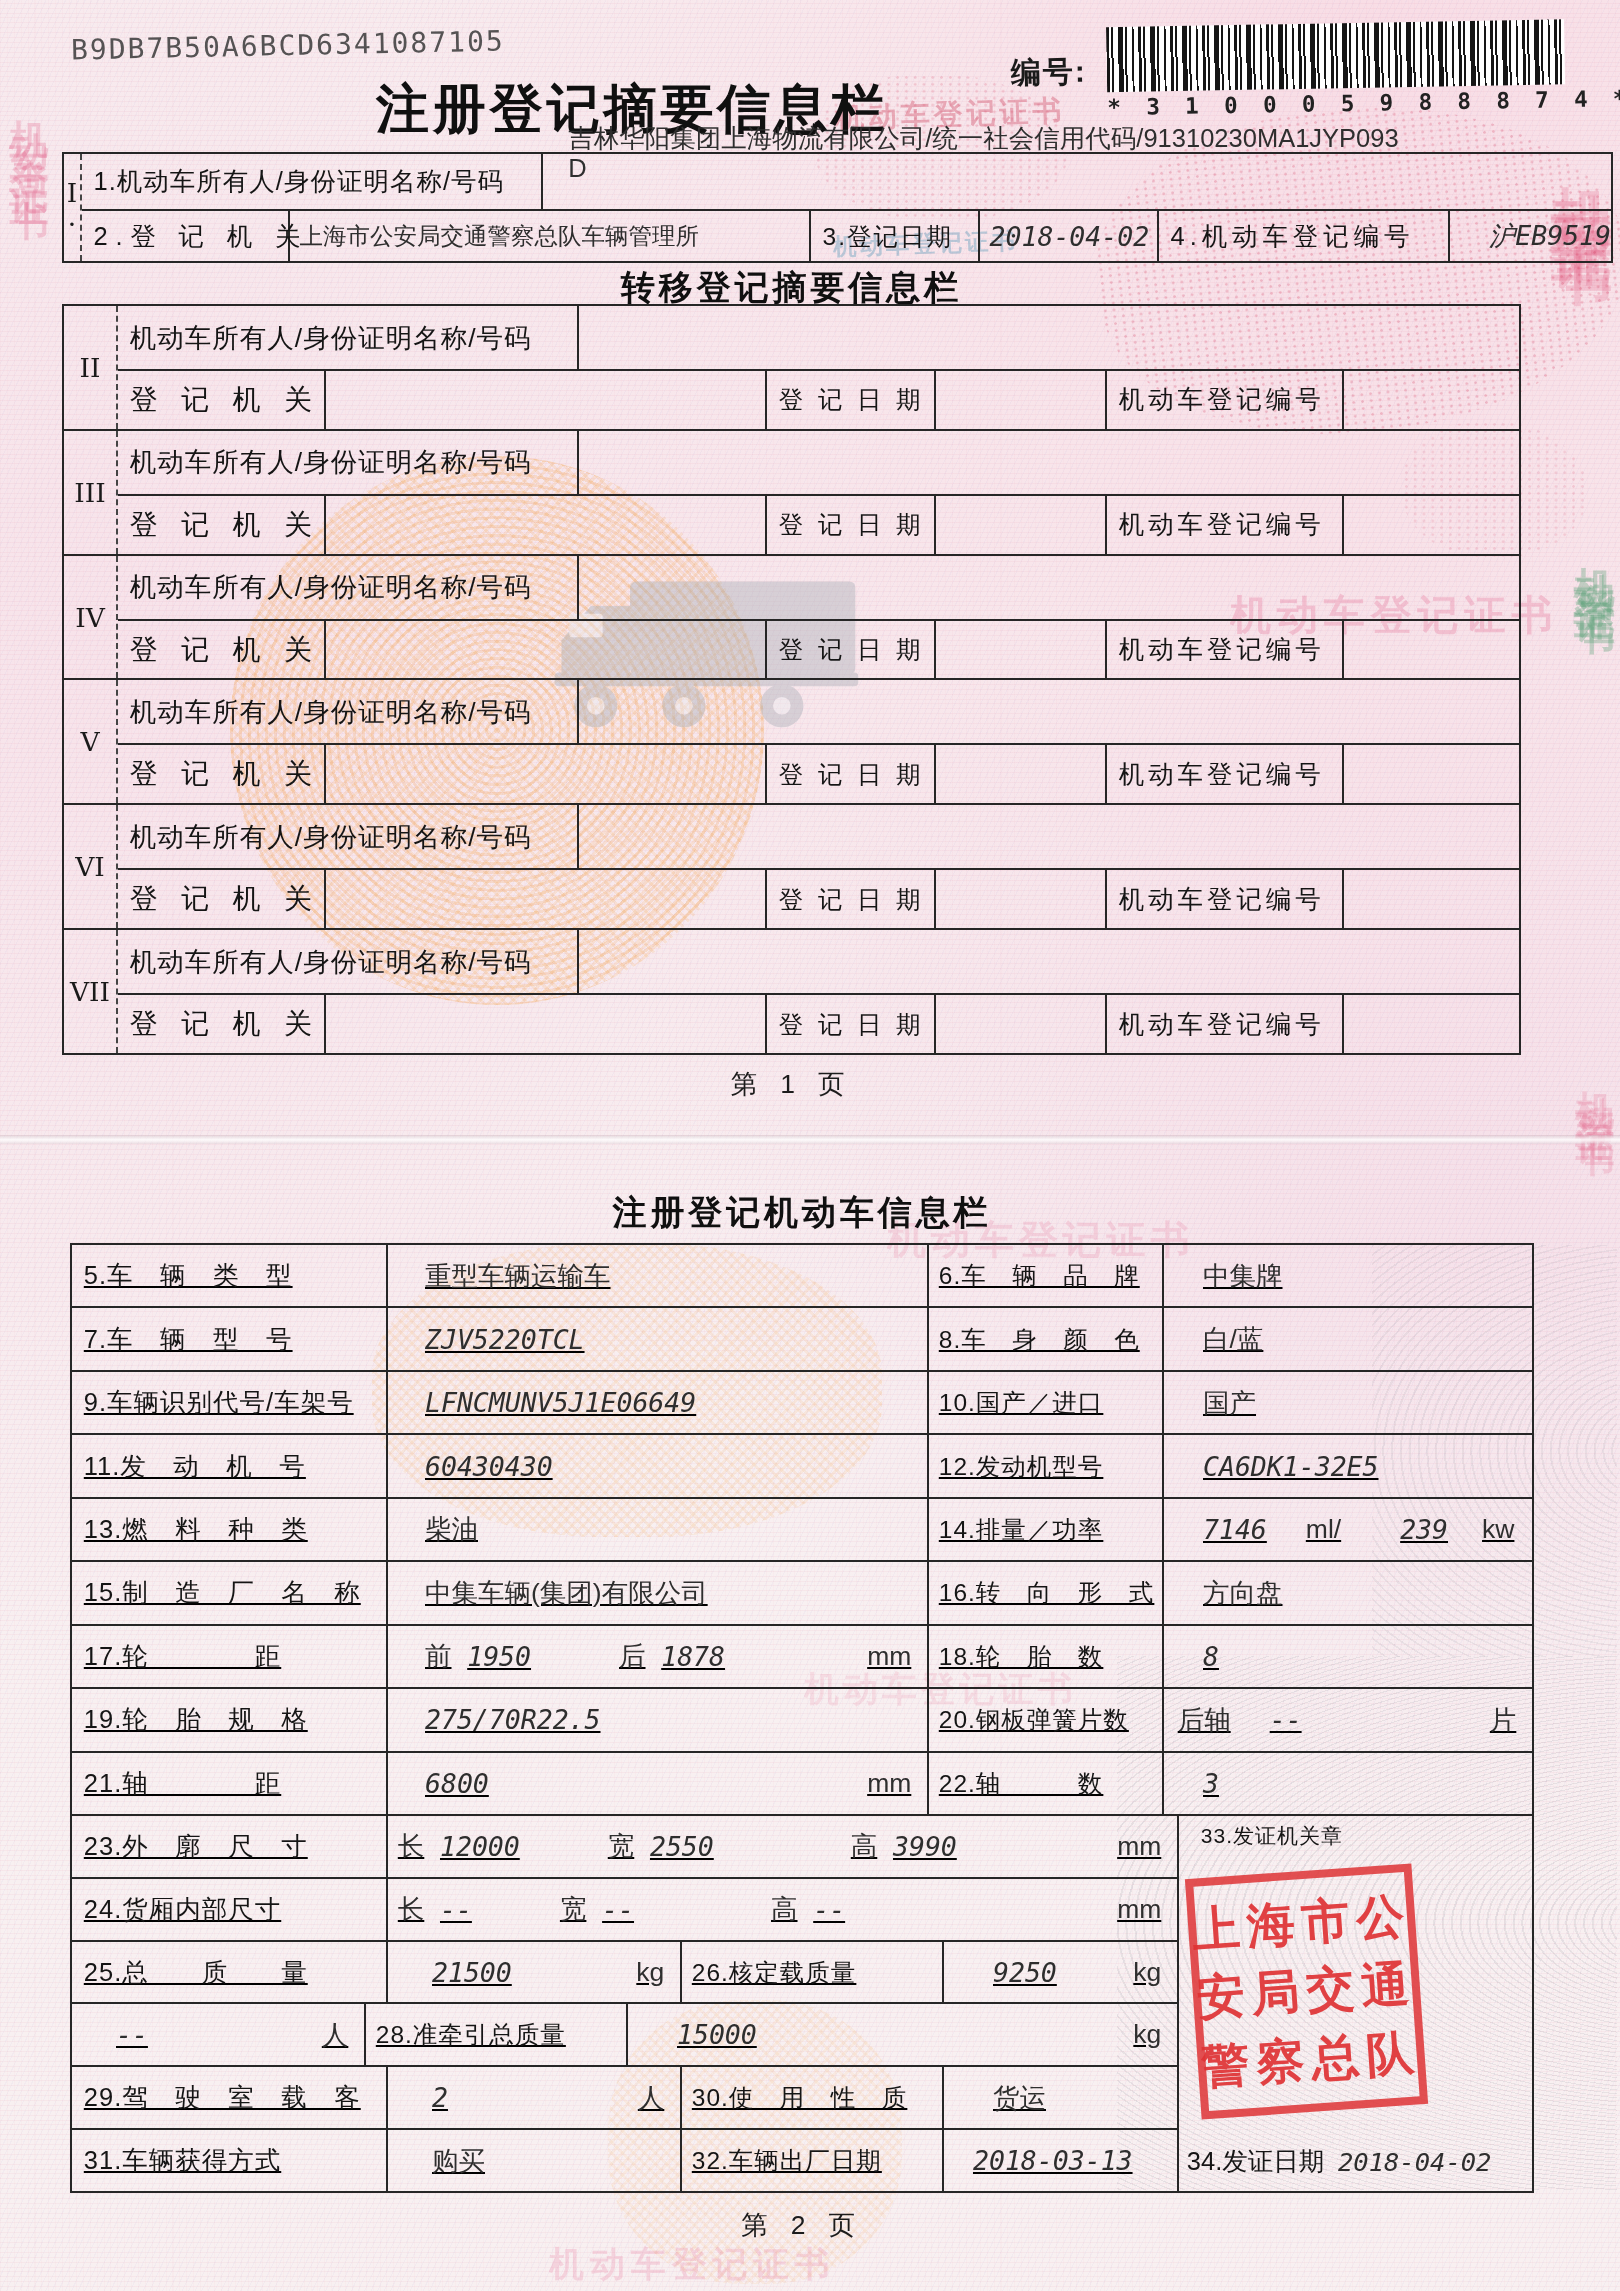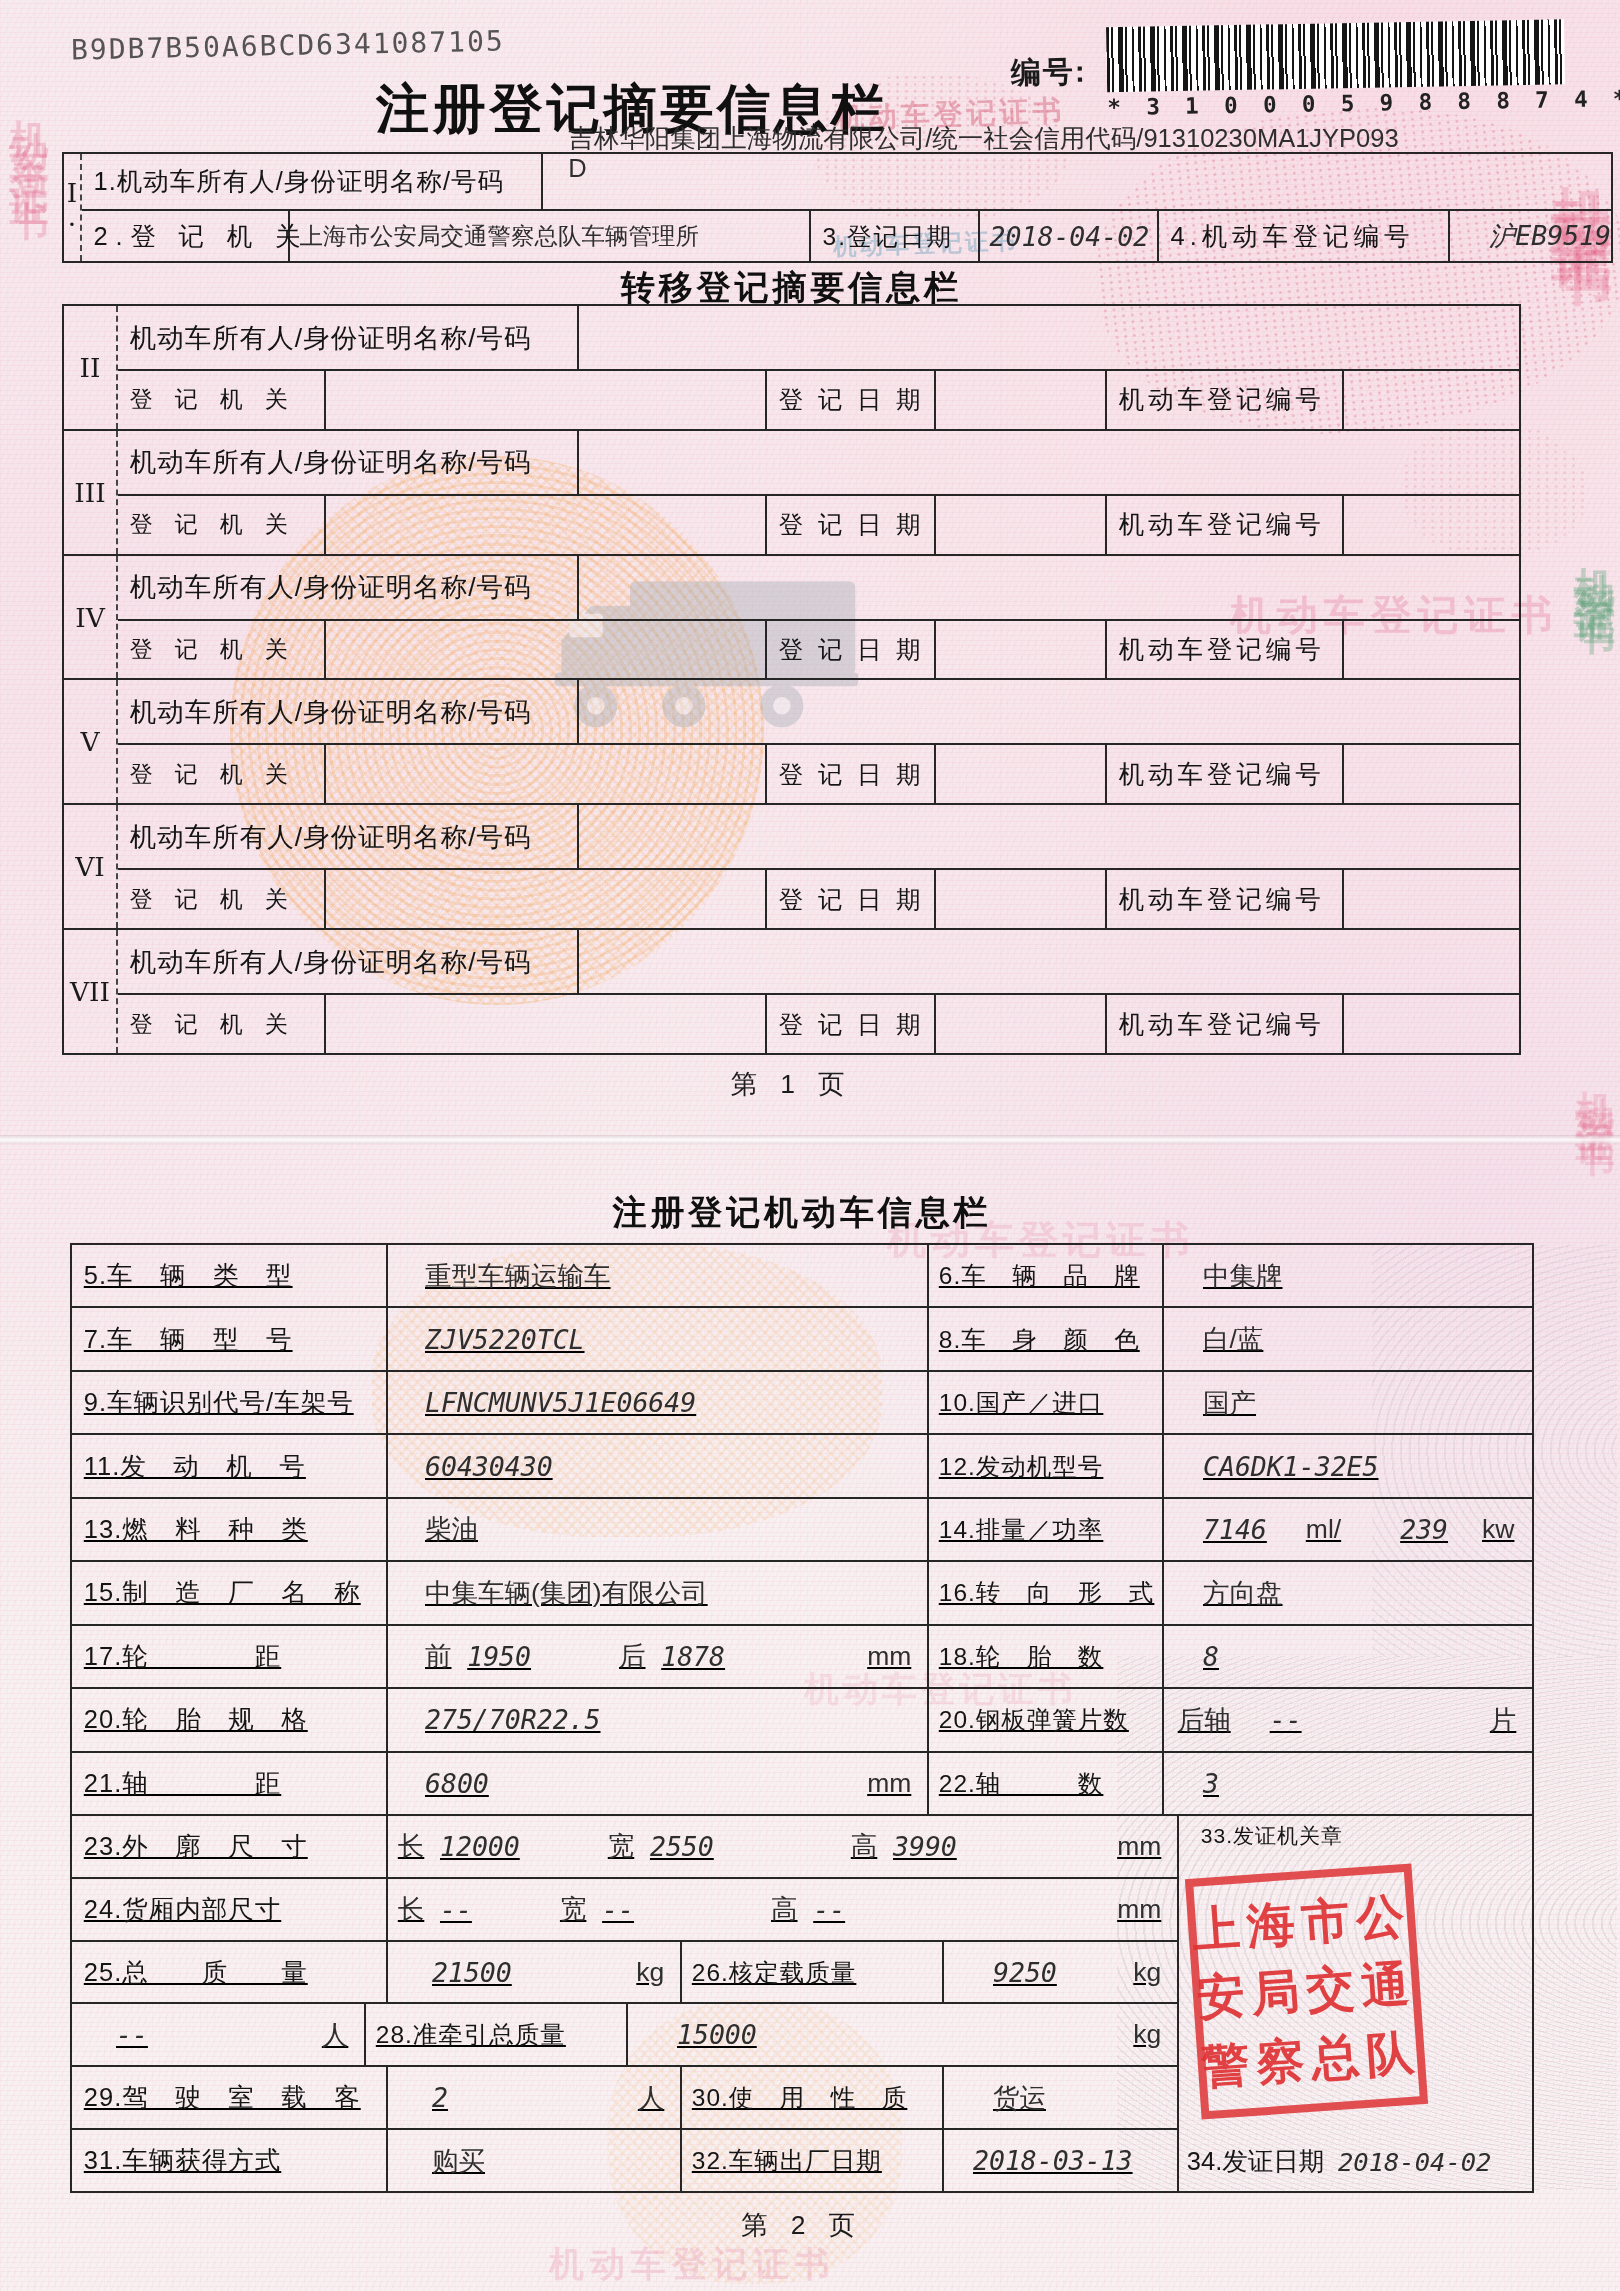--- a/index.html
+++ b/index.html
@@ -119,21 +119,21 @@
               display:flex; flex-direction:column; }
   .tsec { flex:1; display:flex; border-top:2.9px solid #262626; }
   .tsec:first-child { border-top:none; }
   .tsec-main { flex:1; display:flex; flex-direction:column; }
   .trow1 { height:65px; display:flex; border-bottom:2px solid #262626; }
   .trow1 .c-town-lab { width:461px; border-right:2px solid #262626; font-size:26.5px; }
   .trow1 .c-town-val { flex:1; }
   .trow2 { flex:1; display:flex; }
   .trow2 > div { border-right:2px solid #262626; }
   .trow2 > div:last-child { border-right:none; }
-  .c-treg-lab { width:208px; letter-spacing:7.8px; font-size:23px;text-align:right; }
+  .c-treg-lab { width:208px; letter-spacing:7.8px; font-size:28px;text-align:right; }
   .c-treg-val { width:441px; }
   .c-tdate-lab { width:169px; letter-spacing:3.9px; font-size:24.5px; }
   .c-tdate-val { width:171px; }
   .c-tplate-lab { width:237px; letter-spacing:3.9px; font-size:25.5px; }
   .c-tplate-val { flex:1; }
 
   
   .p2tbl { position:absolute; left:70px; top:1243px; width:1464px; height:950px;
            border:2.9px solid #262626; display:flex; flex-direction:column;text-decoration:underline; }
   .block1 { height:569px; display:flex; flex-direction:column; }
@@ -427,21 +427,21 @@
           <span class="ml16">1950</span>
           <span class="cjk ml90">后</span>
           <span class="ml16">1878</span>
           <span class="unit">mm</span>
         </div>
         <div class="cell lab a3">18.轮　胎　数</div>
         <div class="cell val a4">8</div>
       </div>
 
       <div class="p2r">
-        <div class="cell lab a1">20.轮　胎　规　格</div>
+        <div class="cell lab a1">19.轮　胎　规　格</div>
         <div class="cell val a2">275/70R22.5</div>
         <div class="cell lab a3">20.钢板弹簧片数</div>
         <div class="cell val a4 tight">
           <span class="cjk">后轴</span>
           <span class="ml40">--</span>
           <span class="unit">片</span>
         </div>
       </div>
 
       <div class="p2r">

